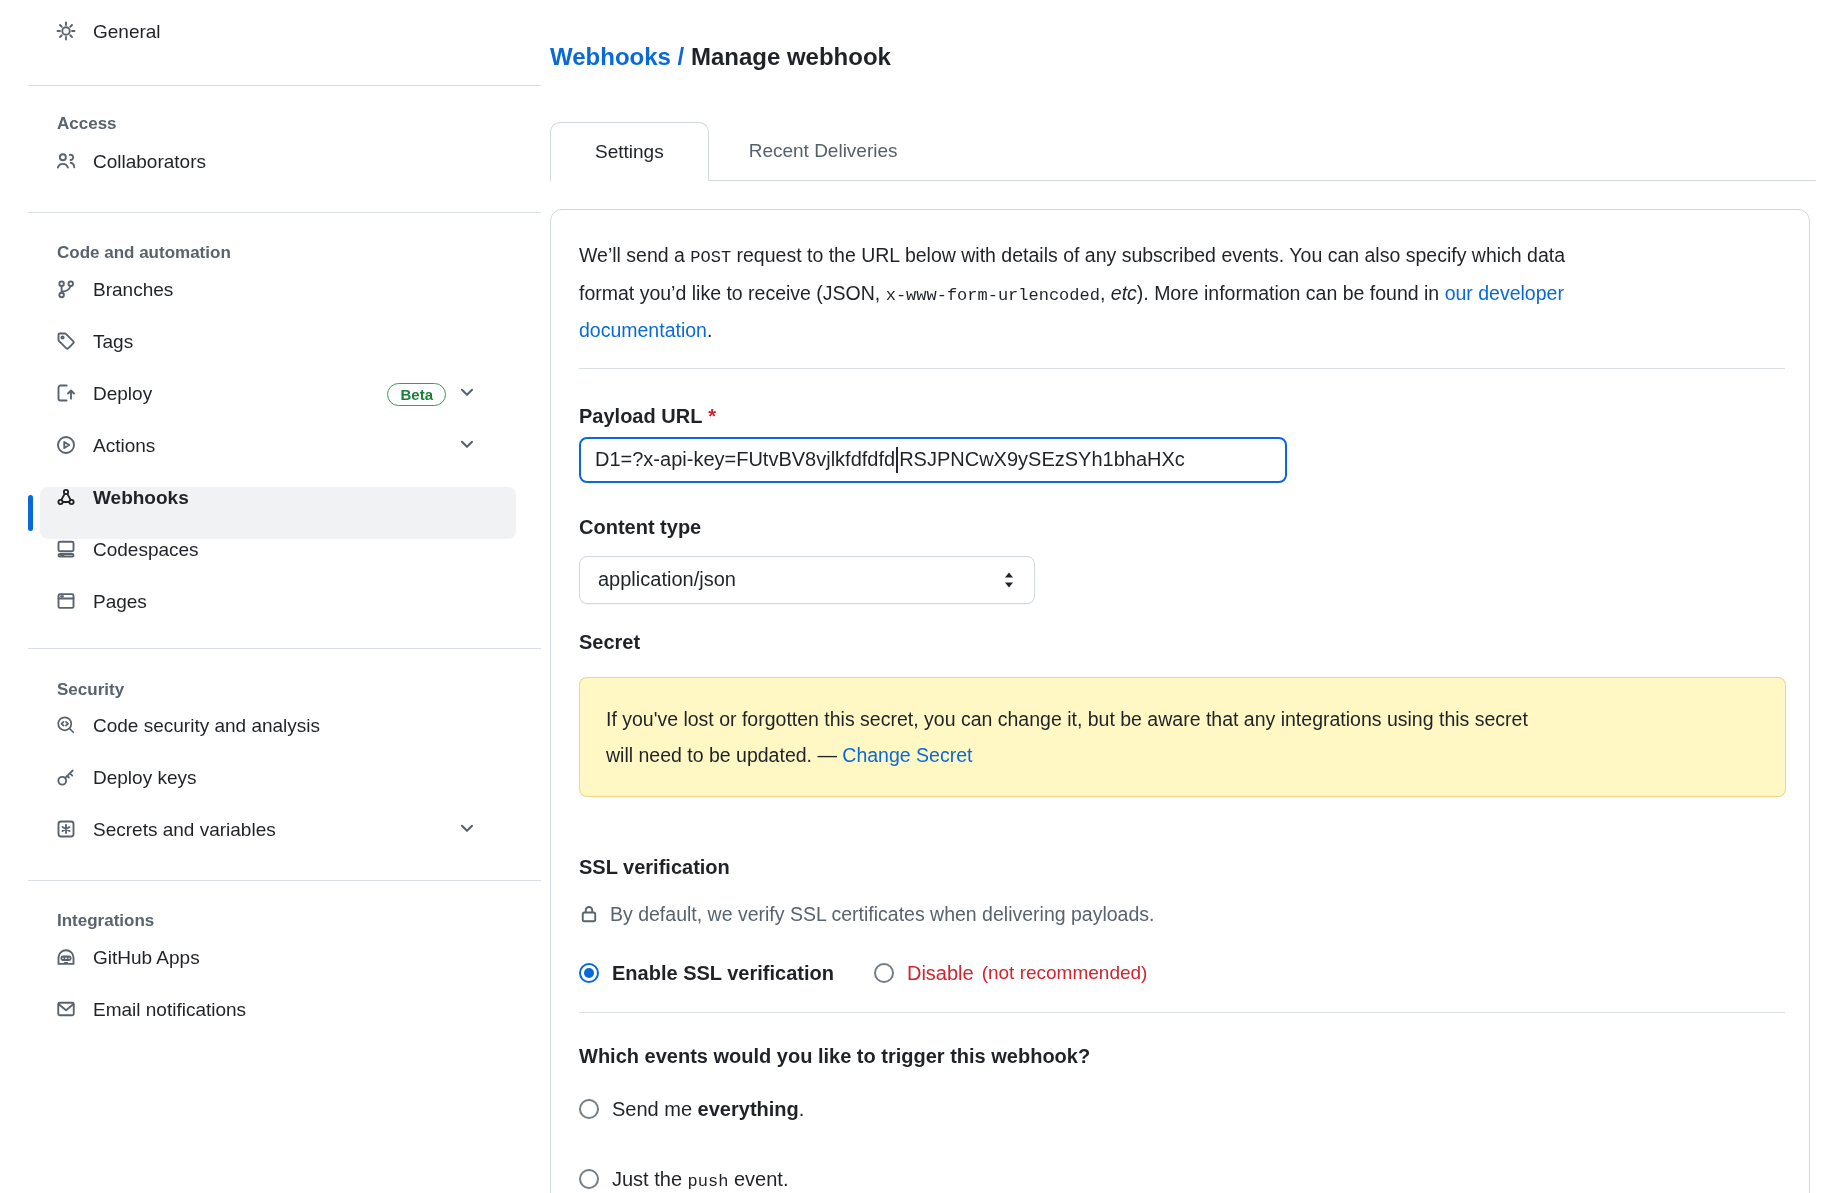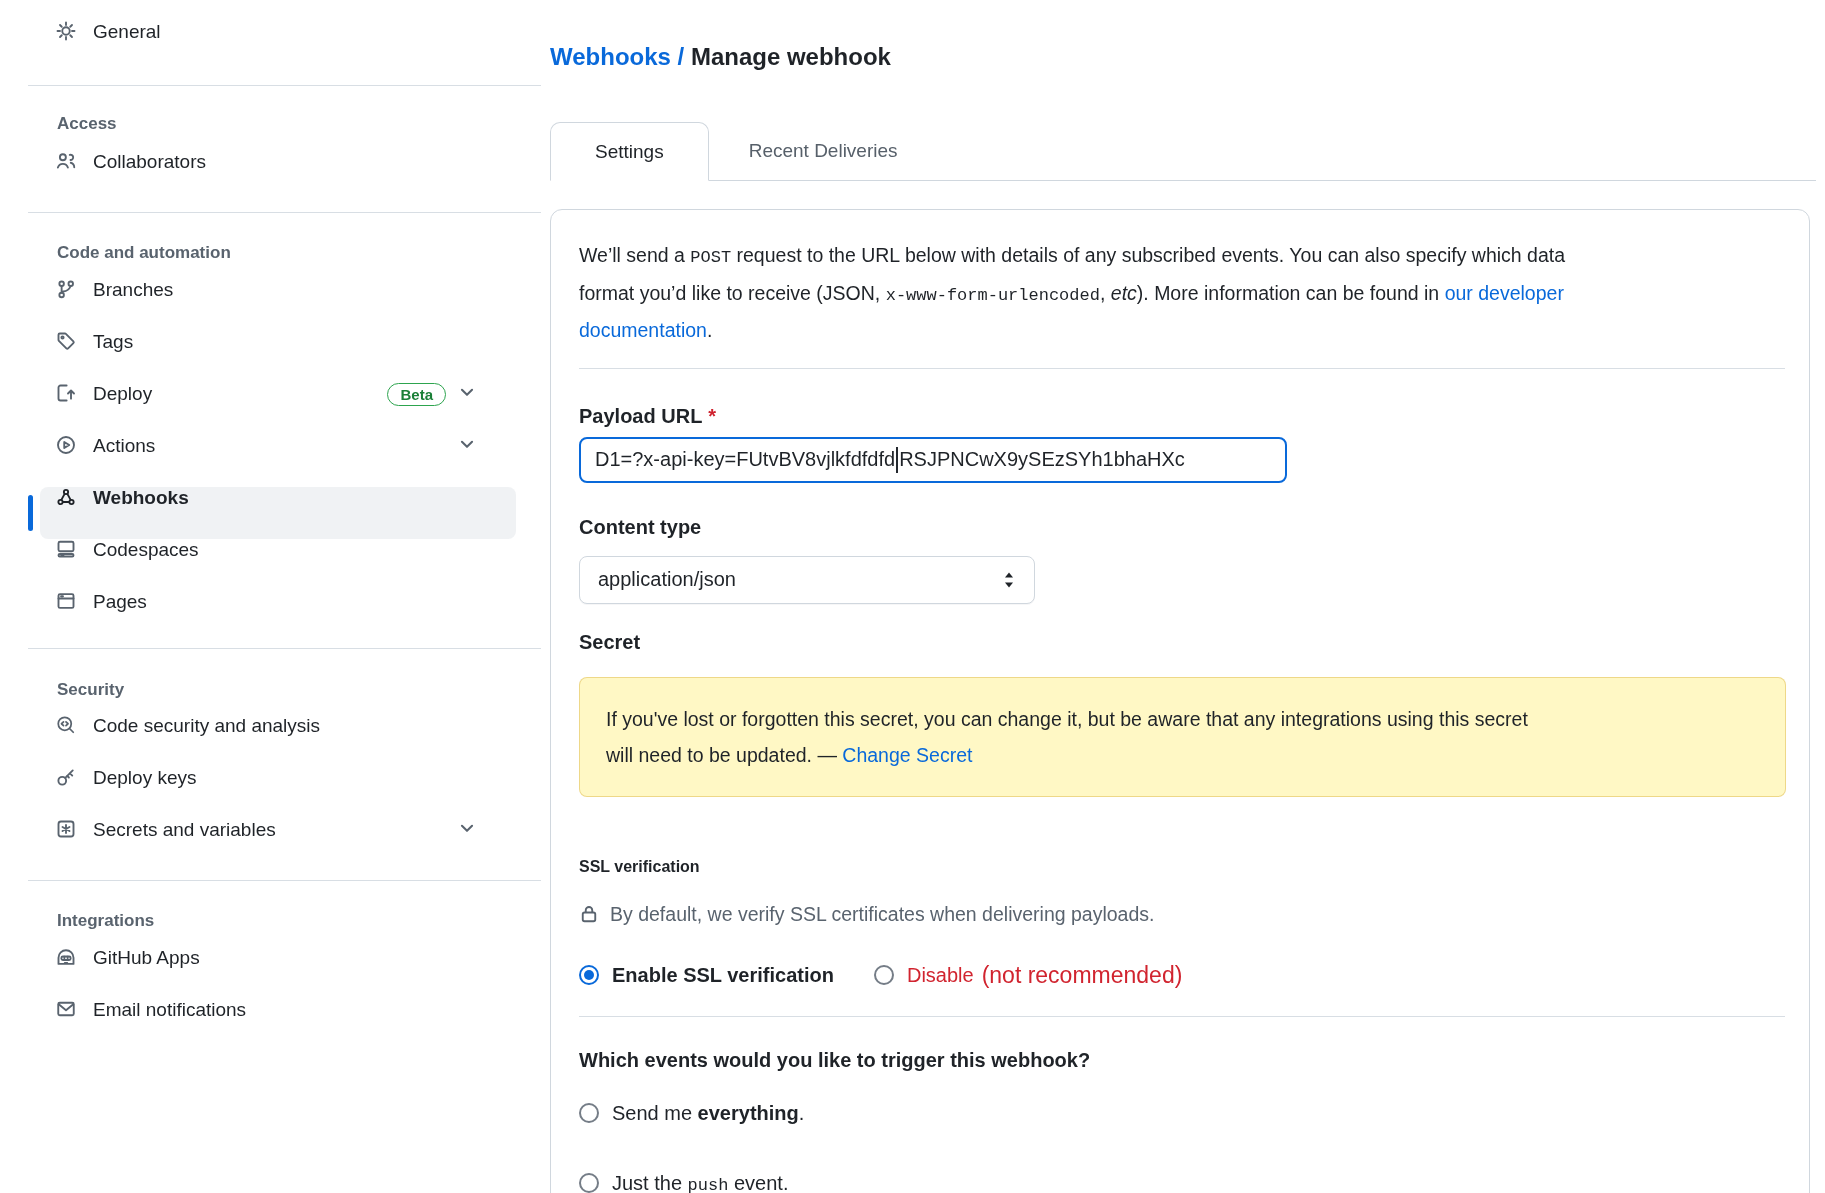--- a/index.html
+++ b/index.html
@@ -65,34 +65,34 @@
   .lbl-content { margin-top:33px; }
   .select { margin-top:18px; width:456px; height:48px; border:1px solid #d0d7de; border-radius:8px;
     background:#fff; display:flex; align-items:center; padding:0 18px; font-size:20px; cursor:pointer;
     box-shadow:0 1px 0 rgba(31,35,40,0.04); }
   .select .spacer { flex:1; }
 
   .lbl-secret { margin-top:27px; }
   .flash-warn { margin-top:24px; width:1207px; background:#fff8c5; border:1px solid rgba(212,167,44,0.4);
     border-radius:8px; padding:23px 26px; font-size:19.5px; line-height:36px; }
 
-  .h-ssl { margin-top:59px; font-size:16px; font-weight:700; line-height:22px; }
+  .h-ssl { margin-top:59px; font-size:20px; font-weight:700; line-height:22px; }
   .ssl-note { margin-top:25px; display:flex; align-items:center; color:#59636e; font-size:19.5px; }
   .ssl-note .ic { width:20px; height:20px; margin-right:11px; }
   .radio-row { display:flex; align-items:center; font-size:20px; }
   .radio-row.ssl { margin-top:36px; }
   .radio { width:20px; height:20px; border-radius:50%; border:2px solid #757d87; background:#fff;
     flex:none; position:relative; cursor:pointer; }
   .radio.checked { border-color:#0969da; }
   .radio.checked::after { content:""; position:absolute; left:3px; top:3px; width:10px; height:10px;
     border-radius:50%; background:#0969da; }
   .radio-lbl { margin-left:13px; cursor:pointer; }
   .bold { font-weight:700; }
   .danger { color:#d1242f; }
-  .danger-sm { color:#d1242f; font-size:23px; }
+  .danger-sm { color:#d1242f; font-size:19px; }
   .gap-40 { width:40px; flex:none; }
 
   .h-events { margin-top:32px; font-size:20px; font-weight:700; line-height:22px; }
   .radio-row.ev1 { margin-top:47px; }
   .radio-row.ev2 { margin-top:31px; }
 </style>
 </head>
 <body>
 
 <nav class="sidebar">

